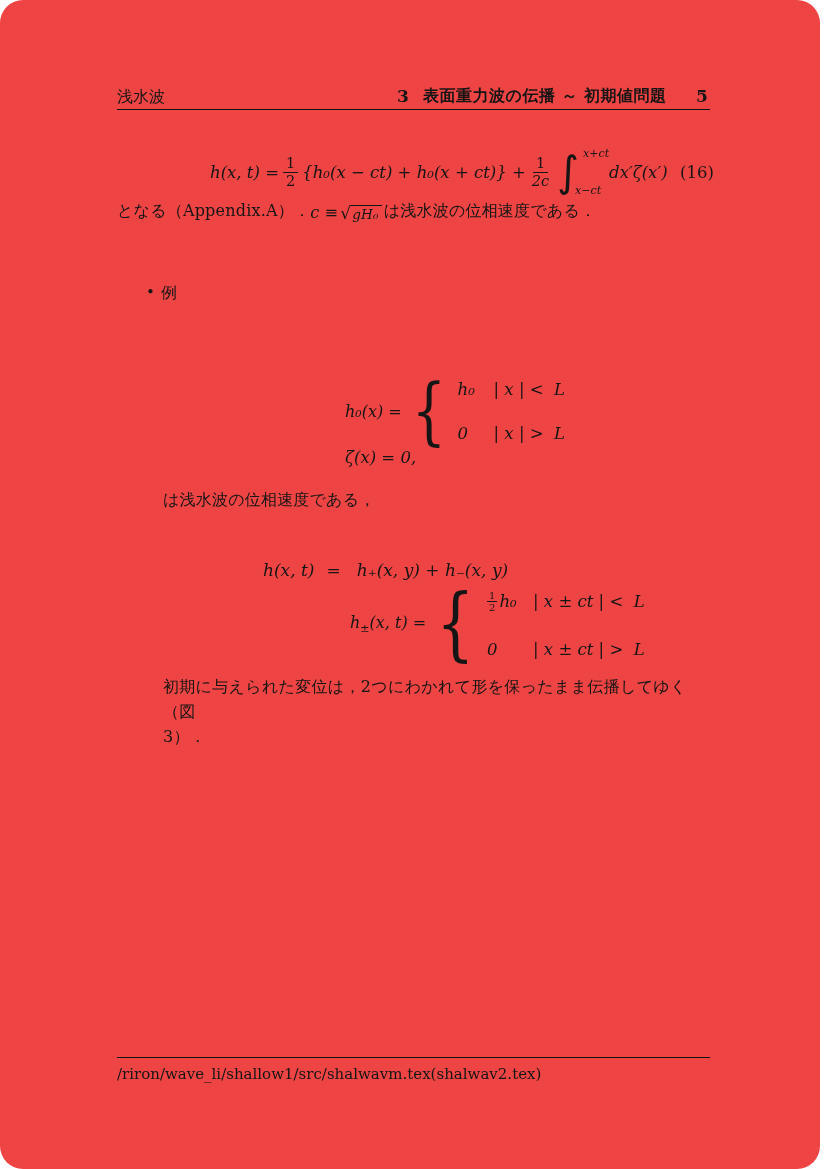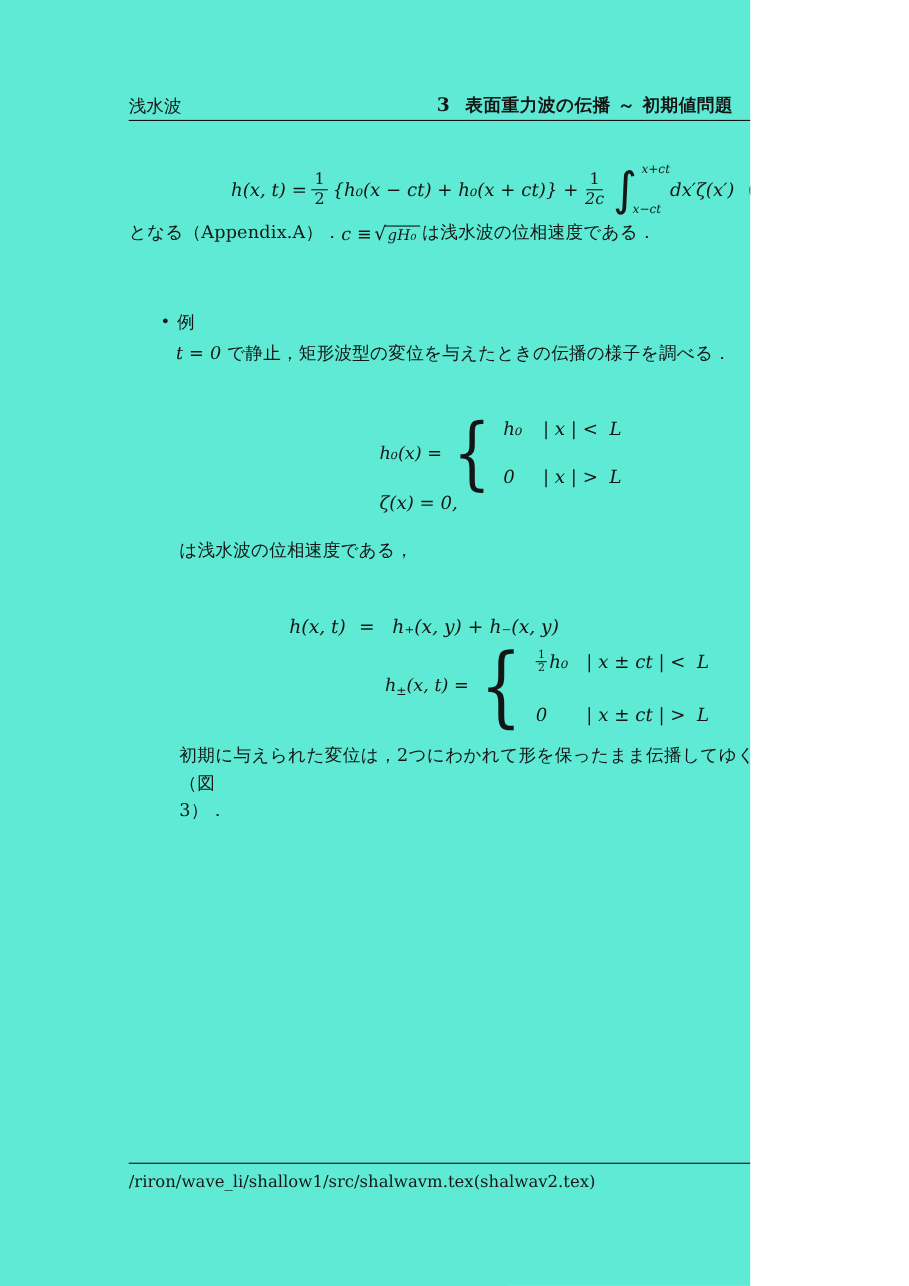--- a/index.html
+++ b/index.html
@@ -1,18 +1,18 @@
 <!DOCTYPE html>
 <html lang="ja"><head>
 <meta charset="utf-8">
 <style>
   html,body{margin:0;padding:0;background:#ffffff;}
   .page{
-    position:relative;width:682px;height:1169px;background:#5eead4;
-    color:#151515;font-family:"DejaVu Serif","DejaVu Sans",serif;overflow:hidden;
+    position:relative;width:820px;height:1169px;background:#ef4444;
+    color:#151515;font-family:"DejaVu Serif","DejaVu Sans",serif;overflow:hidden;border-radius:23px;
   }
   .cjk{font-family:"DejaVu Serif","DejaVu Sans",serif;}
   .math{font-style:italic;}
   .abs{position:absolute;}
   .rule{position:absolute;left:117px;width:593px;height:1.3px;background:#111;}
 
   
   .hdr-doc{left:117px;top:87px;font-size:16px;font-family:"DejaVu Sans",sans-serif;}
   .hdr-num{left:397px;top:86px;font-size:17px;font-weight:bold;}
   .hdr-title{left:423px;top:86px;font-size:16px;font-family:"DejaVu Sans",sans-serif;font-weight:600;letter-spacing:0.5px;}
@@ -111,23 +111,20 @@
     <span class="math">c ≡ </span>
     <span class="sqrt">
       <span class="radsign">√</span>
       <span class="radicand">gH₀</span>
     </span>
     <span class="cjk"> は浅水波の位相速度である．</span>
   </div>
 
   <span class="abs bullet-dot">•</span>
   <span class="abs bullet-label cjk">例</span>
-  <div class="abs bullet-line">
-    <span class="math">t = 0</span><span class="cjk"> で静止，矩形波型の変位を与えたときの伝播の様子を調べる．</span>
-  </div>
 
   <div class="abs cases cases1">
     <span class="math">h₀(x) =</span>
     <span class="cbrace">{</span>
     <span class="crows crows1">
       <span class="crow">
         <span class="cval1 math">h₀</span>
         <span class="ccond math">| x | &lt;  L</span>
       </span>
       <span class="crow">

